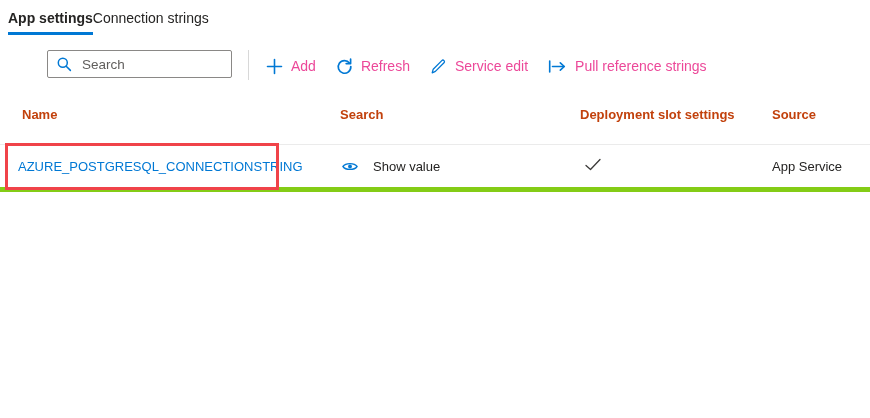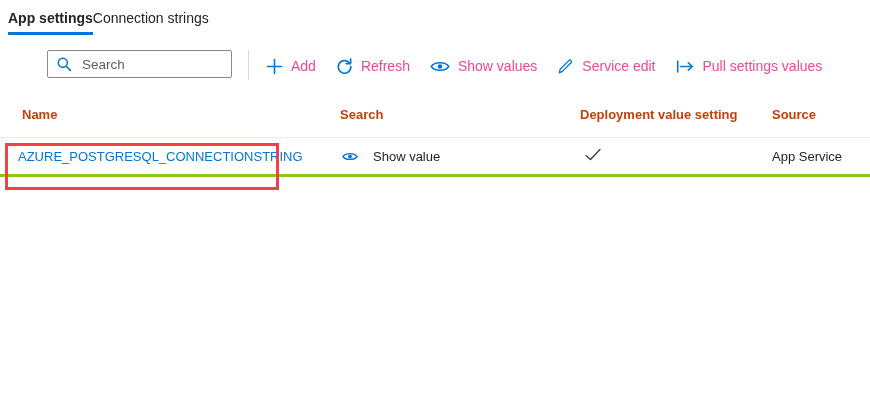--- a/index.html
+++ b/index.html
@@ -23,22 +23,22 @@
   .tb-btn { display: flex; align-items: center; gap: 8px; height: 32px; padding: 0 10px;
             background: none; border: none; font-family: "Liberation Sans", sans-serif;
             font-size: 14px; color: #ec4899; cursor: pointer; white-space: nowrap; }
   .icon { display: inline-flex; align-items: center; justify-content: center; }
 
   
   .grid { margin-top: 17px; }
   .grid-header, .grid-row { display: grid; grid-template-columns: 340px 240px 192px 1fr; }
   .grid-header { font-size: 13px; font-weight: 700; color: #c2410c; padding: 6px 0 15px; }
   .grid-header .col-name { padding-left: 22px; }
-  .grid-row { align-items: center; height: 40px; border-top: 1px solid #ebebeb; border-bottom: 3px solid #84cc16;
-              font-size: 13px; color: #252423; }
+  .grid-row { align-items: center; height: 48px; border-top: 1px solid #ebebeb; border-bottom: 5px solid #84cc16;
+              font-size: 13px; color: #252423; margin-top: 7px; }
   .cell-name { padding-left: 18px; }
   .name-link { color: #0078d4; text-decoration: none; font-size: 13px; cursor: pointer; }
   .cell-value { display: flex; align-items: center; gap: 15px; padding-left: 2px; cursor: pointer; }
   .cell-slot { padding-left: 4px; }
   .cell-source { }
 
   
   .highlight-box { position: absolute; left: 5px; top: 143px; width: 274px; height: 47px;
                    border: 3px solid #f04349; pointer-events: none; background: transparent; }
 </style>
@@ -77,56 +77,47 @@
     <button class="tb-btn">
       <span class="icon">
         <svg width="17" height="17" viewBox="0 0 17 17">
           <path d="M13.6 5.2 A6.3 6.3 0 1 0 14.8 8.5" fill="none" stroke="#0078d4" stroke-width="1.7" stroke-linecap="round"></path>
           <path d="M14.6 1.2 L14.6 5.6 L10.2 5.6" fill="none" stroke="#0078d4" stroke-width="1.7" stroke-linejoin="round" stroke-linecap="round"></path>
         </svg>
       </span>
       <span>Refresh</span>
     </button>
 
-    <button class="tb-btn">
-      <span class="icon">
-        <svg width="20" height="13" viewBox="0 0 20 13">
-          <path d="M1.2 6.5 C4.5 1.6 15.5 1.6 18.8 6.5 C15.5 11.4 4.5 11.4 1.2 6.5 Z" fill="none" stroke="#0078d4" stroke-width="1.5"></path>
-          <circle cx="10" cy="6.5" r="2.3" fill="#0078d4"></circle>
-        </svg>
-      </span>
-      <span>Show values</span>
-    </button>
 
     <button class="tb-btn">
       <span class="icon">
         <svg width="17" height="17" viewBox="0 0 17 17">
           <path d="M2.2 14.8 L3.2 11.2 L11.8 2.6 A1.55 1.55 0 0 1 14 4.8 L5.4 13.4 Z" fill="none" stroke="#0078d4" stroke-width="1.3" stroke-linejoin="round"></path>
         </svg>
       </span>
       <span>Service edit</span>
     </button>
 
     <button class="tb-btn">
       <span class="icon">
         <svg width="19" height="13" viewBox="0 0 19 13">
           <path d="M1.7 1 V12" stroke="#0078d4" stroke-width="1.6" stroke-linecap="round"></path>
           <path d="M4.5 6.5 H16" stroke="#0078d4" stroke-width="1.6" stroke-linecap="round"></path>
           <path d="M12.3 2.8 L16.3 6.5 L12.3 10.2" fill="none" stroke="#0078d4" stroke-width="1.6" stroke-linecap="round" stroke-linejoin="round"></path>
         </svg>
       </span>
-      <span>Pull settings values</span>
+      <span>Pull reference strings</span>
     </button>
   </div>
 
   <div class="grid">
     <div class="grid-header">
       <div class="col-name">Name</div>
       <div class="col-value">Search</div>
-      <div class="col-slot">Deployment value setting</div>
+      <div class="col-slot">Deployment slot settings</div>
       <div class="col-source">Source</div>
     </div>
 
     <div class="grid-row">
       <div class="cell-name">
         <a class="name-link">AZURE_POSTGRESQL_CONNECTIONSTRING</a>
       </div>
       <div class="cell-value">
         <span class="icon">
           <svg width="16" height="11" viewBox="0 0 20 13">

